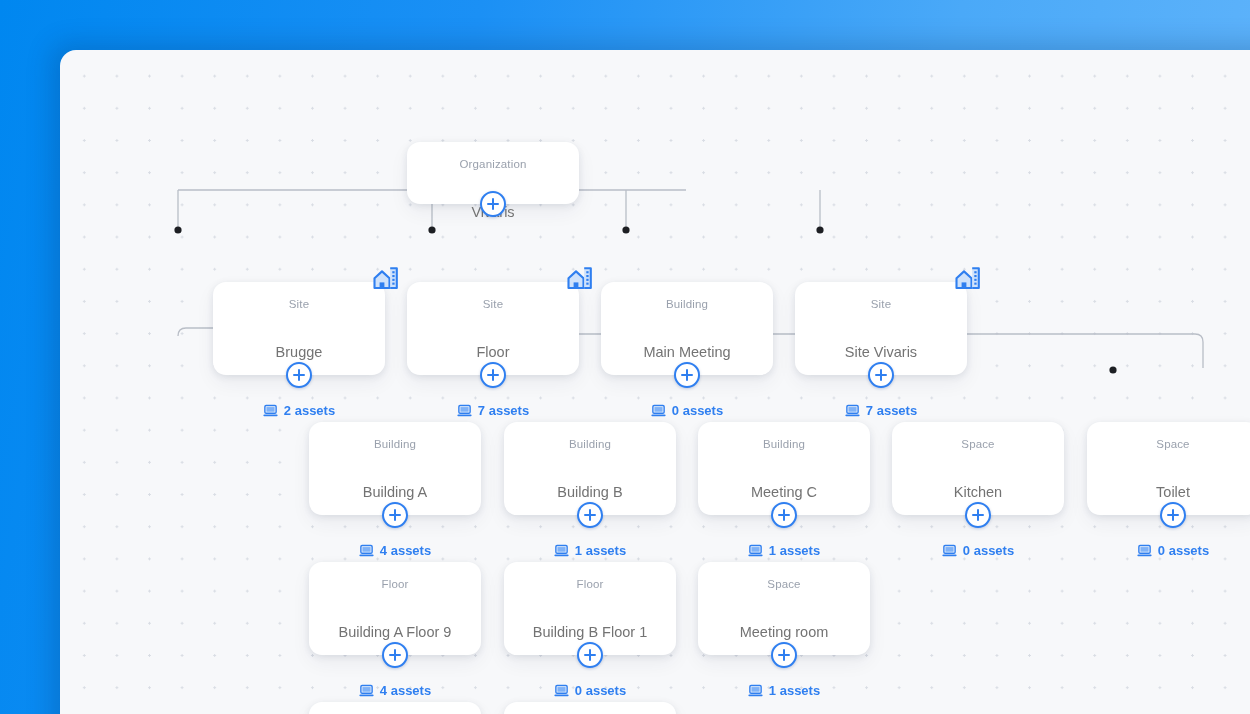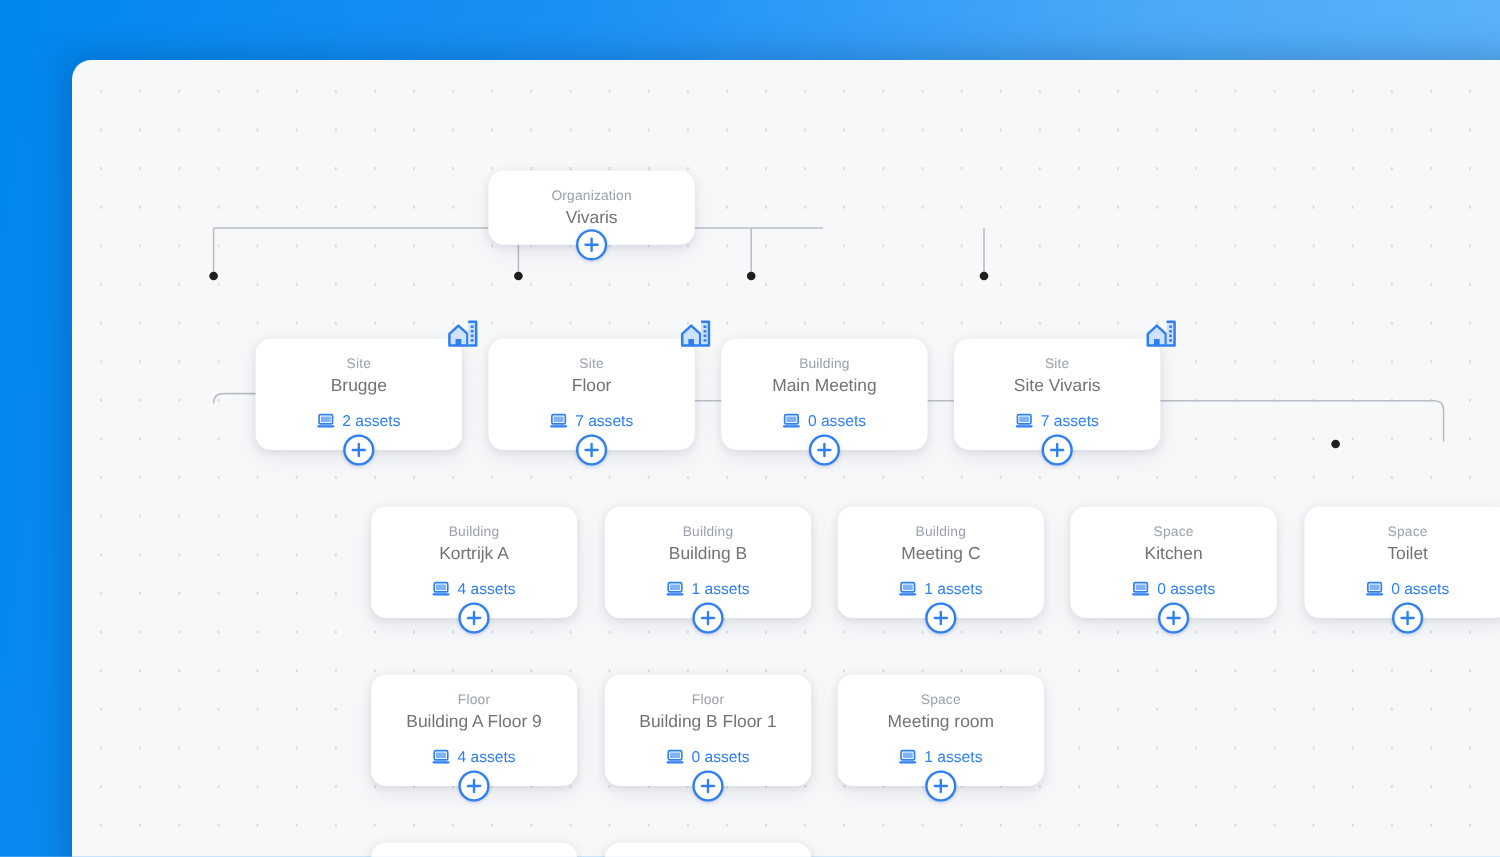--- a/index.html
+++ b/index.html
@@ -37,33 +37,34 @@
 
   
   .node {
     position: absolute;
     background: #ffffff;
     border-radius: 13px;
     box-shadow: 0 2px 7px rgba(30,45,75,0.10), 0 8px 20px rgba(30,45,75,0.055);
     display: flex; flex-direction: column;
     align-items: center; justify-content: flex-start;
     padding-top: 15px;
+    gap: 30px;
   }
   .node-type {
     font-size: 11.5px; color: #9aa1ad; letter-spacing: .15px;
     line-height: 15px; text-align: center;
   }
   .node-title {
     font-size: 14.5px; color: #737373; line-height: 19px;
     text-align: center; margin-top: 1px; padding: 0 8px;
     font-weight: 400;
   }
   .node-assets {
     display: flex; align-items: center; gap: 6px;
-    font-size: 13px; color: #2f7ff0; margin-top: 11px;
+    font-size: 13px; color: #2f7ff0; margin-top: 11px; font-weight: bold;
   }
   .node-assets svg { display: block; }
 
   
   .plus {
     position: absolute; left: 50%; bottom: -13px;
     transform: translateX(-50%);
     width: 26px; height: 26px; border-radius: 50%;
     background: #ffffff; border: 2.2px solid #2f7ff0;
     display: flex; align-items: center; justify-content: center;
@@ -232,21 +233,21 @@
                 <rect x="3.6" y="2.8" width="8.8" height="5" fill="#7fb2f7"></rect>
                 <rect x="0.4" y="10.6" width="15.2" height="1.9" rx="0.95" fill="#2f7ff0"></rect>
               </svg>
             </span>
             <span>7 assets</span>
           </div>
           <div class="plus"></div>
         </div>
         <div class="node" style="left: 249px; top: 372px; width: 172px; height: 93px;">
           <div class="node-type">Building</div>
-          <div class="node-title">Kortrijk A</div>
+          <div class="node-title">Building A</div>
           <div class="node-assets">
             <span>
               <svg width="15" height="14" viewBox="0 0 16 14" aria-hidden="true">
                 <rect x="2" y="1.2" width="12" height="8.2" rx="1.3" fill="none" stroke="#2f7ff0" stroke-width="1.5"></rect>
                 <rect x="3.6" y="2.8" width="8.8" height="5" fill="#7fb2f7"></rect>
                 <rect x="0.4" y="10.6" width="15.2" height="1.9" rx="0.95" fill="#2f7ff0"></rect>
               </svg>
             </span>
             <span>4 assets</span>
           </div>

